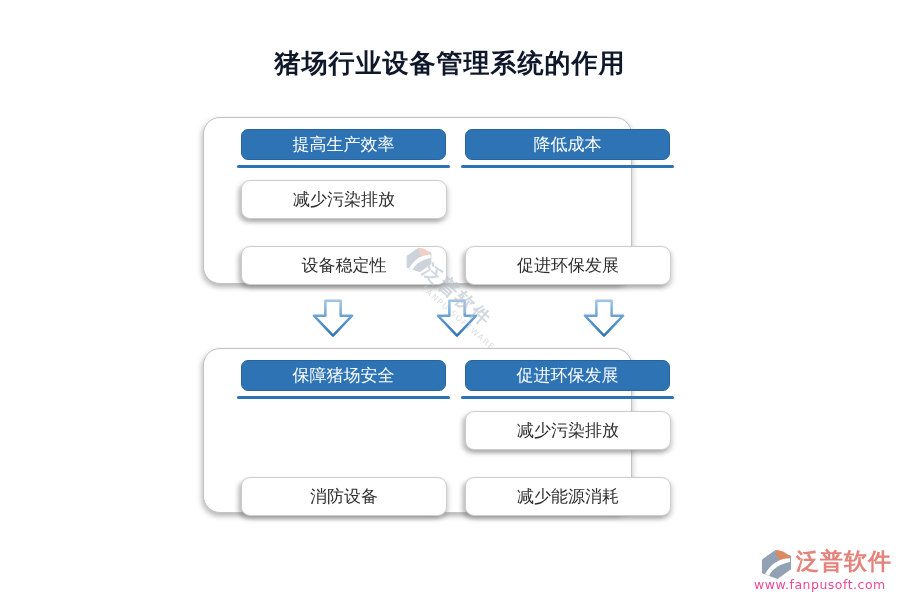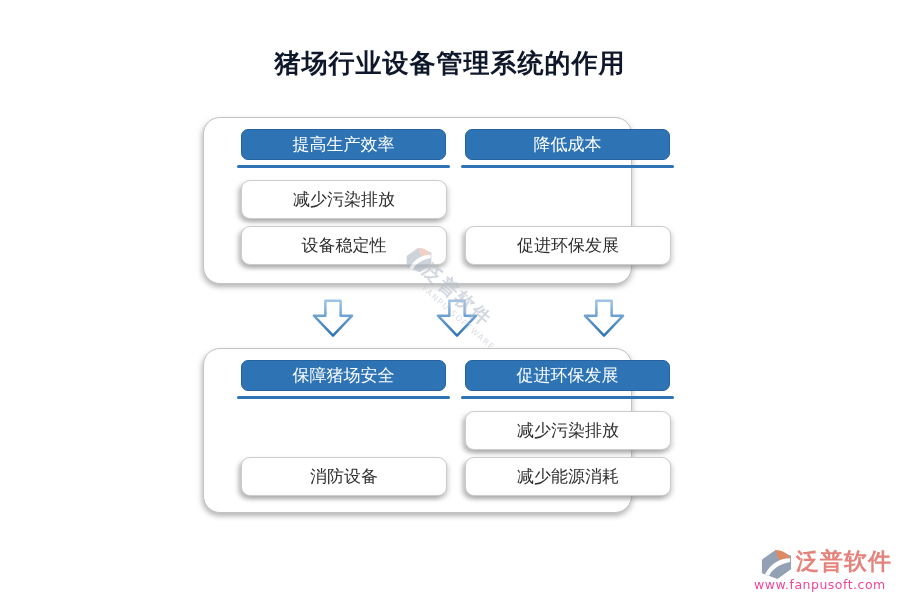--- a/index.html
+++ b/index.html
@@ -31,21 +31,21 @@
     background:#2E74B5; border-radius:2px;
   }
   .rule.c0 { left:33px; } .rule.c1 { left:257px; }
   .item {
     position:absolute; width:206px; height:39px;
     background:#ffffff; border:1px solid #cccccc; border-radius:9px;
     box-shadow:-3px 3px 4px rgba(105,105,105,0.40), 2px 3px 4px rgba(130,130,130,0.30);
     color:#2e2e2e; font-size:17px; text-align:center; line-height:37px;
   }
   .item.c0 { left:37px; } .item.c1 { left:261px; }
-  .item.r0 { top:62px; } .item.r1 { top:108px; }
+  .item.r0 { top:62px; } .item.r1 { top:128px; }
   .arrow { position:absolute; top:299px; width:42px; height:39px; }
   .arrow.a0 { left:312px; } .arrow.a1 { left:436px; } .arrow.a2 { left:583px; }
 
   .watermark { position:absolute; left:404px; top:242px; width:140px; height:110px; opacity:0.62; pointer-events:none; }
   .wm-icon { position:absolute; left:0; top:4px; }
   .wm-text {
     position:absolute; left:30px; top:16px;
     transform:rotate(41deg); transform-origin:left top;
     color:#b9c0cc; font-weight:bold; font-size:19px; letter-spacing:2px;
     white-space:nowrap; font-family:"DejaVu Sans","Liberation Sans",sans-serif;

